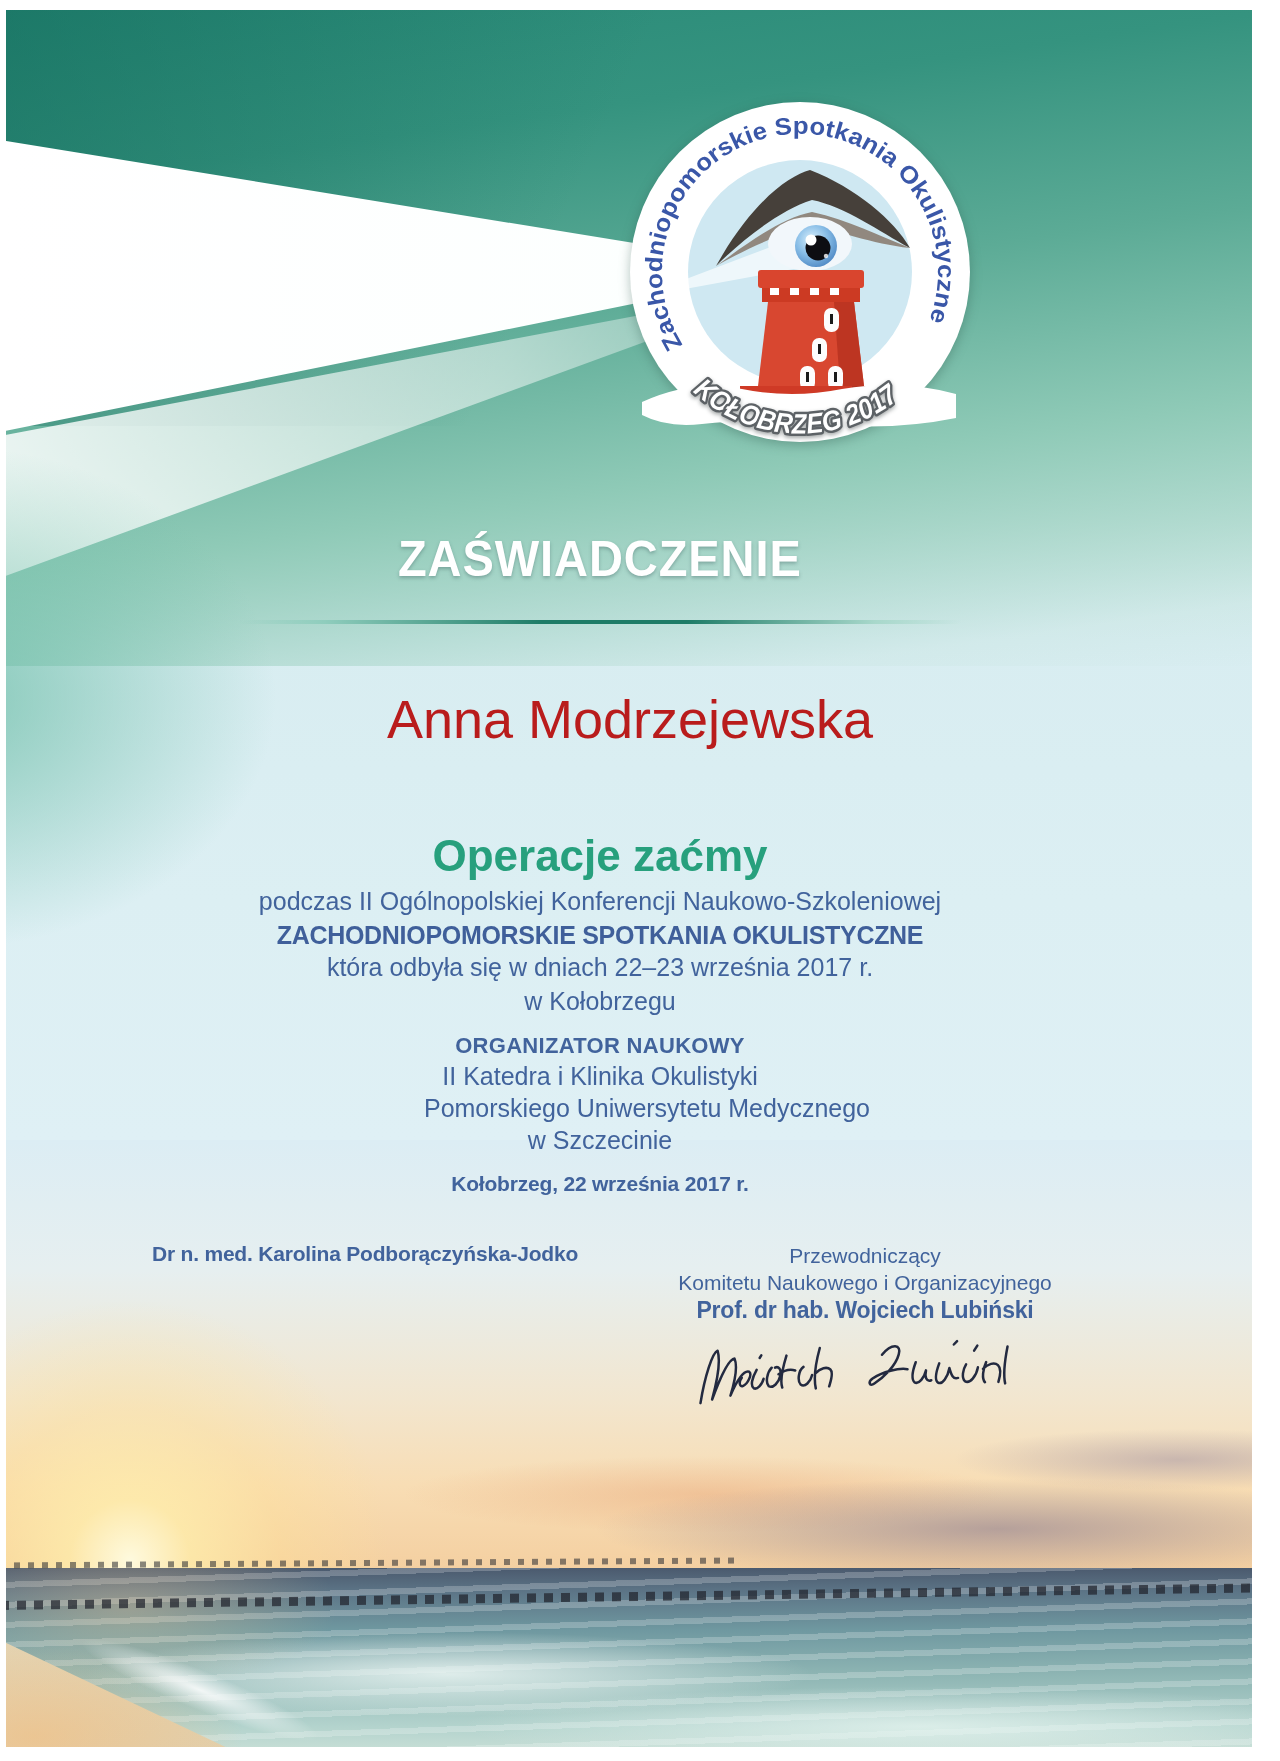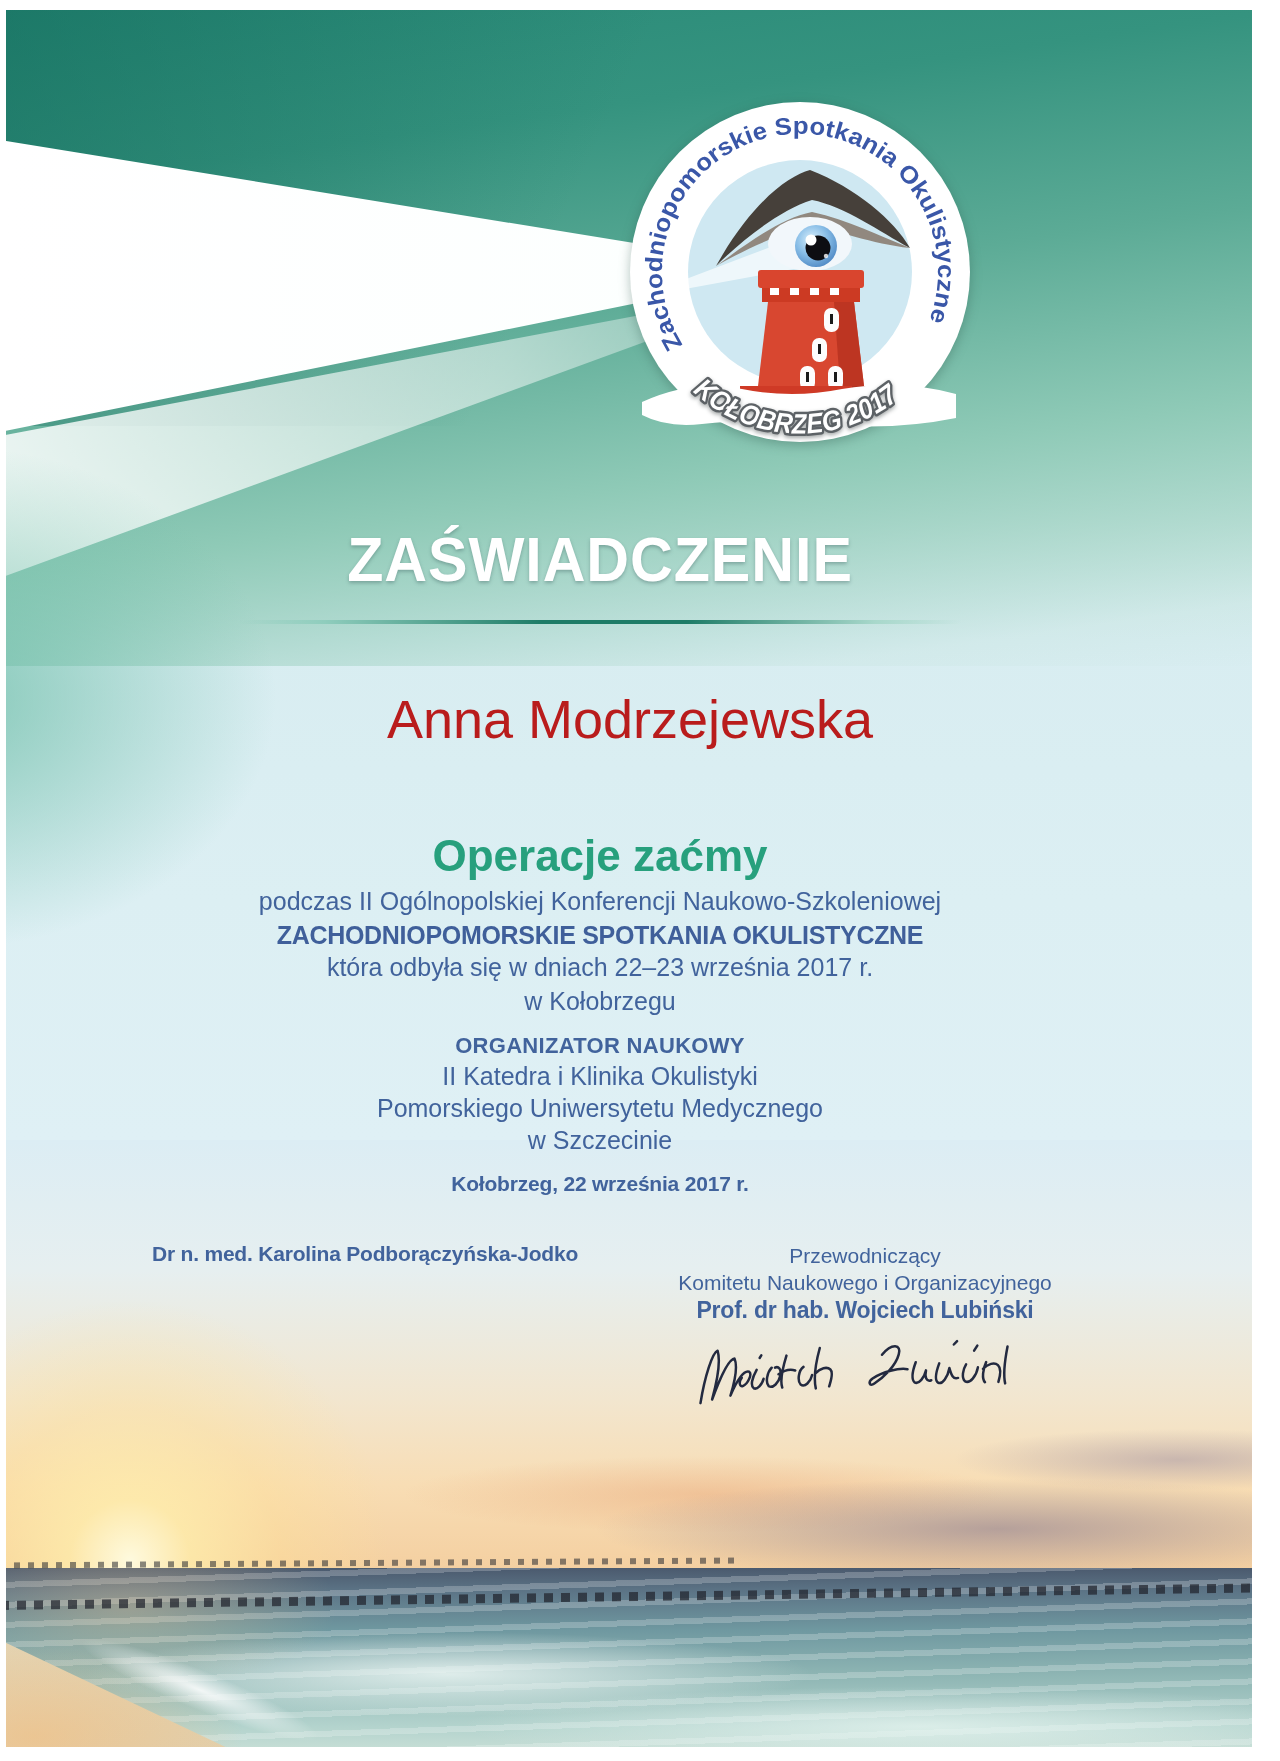--- a/index.html
+++ b/index.html
@@ -52,37 +52,37 @@
     background:radial-gradient(ellipse 170px 26px at 50% 50%,rgba(255,255,255,.85),rgba(255,255,255,0) 75%);}
 
   
   .m-top{left:0;top:0;width:1280px;height:10px;background:#fff;}
   .m-left{left:0;top:0;width:6px;height:1761px;background:#fff;}
   .m-right{left:1252px;top:0;width:28px;height:1761px;background:#fff;}
   .m-bottom{left:0;top:1747px;width:1280px;height:14px;background:#fff;}
 
   
   .col{left:0;width:1200px;text-align:center;color:#41639c;}
-  .title{top:516px;font-size:63px;line-height:86px;font-weight:700;color:#ffffff;
+  .title{top:516px;font-size:50px;line-height:86px;font-weight:700;color:#ffffff;
     text-shadow:0 2px 4px rgba(60,95,95,.4);}
   .title .squeeze{display:inline-block;transform:scaleX(.94);letter-spacing:1px;}
   .divider{top:620px;}
   .divider .bar{margin:0 auto;width:724px;height:4px;border-radius:2px;
     background:linear-gradient(90deg,rgba(140,205,189,0) 0%,#8fcdbd 12%,#1e7c67 42%,#1e7c67 62%,#a8d8cb 88%,rgba(168,216,203,0) 100%);}
   .name{top:688px;font-size:54px;line-height:62px;font-weight:400;color:#b91c1c;padding-left:30px;}
   .t-reg{font-size:25px;line-height:32px;font-weight:400;}
   .intro{top:798px;}
   .course{top:828px;font-size:44px;line-height:56px;font-weight:700;color:#27a07d;}
   .l-podczas{top:885px;}
   .event-name{top:919px;font-size:25px;line-height:32px;font-weight:700;letter-spacing:-.3px;color:#3f5f9a;}
   .l-ktora{top:951px;}
   .l-miejsce{top:985px;}
   .org-head{top:1032px;font-size:22px;line-height:28px;font-weight:700;letter-spacing:.3px;}
   .l-org1{top:1060px;}
-  .l-org2{top:1092px;}
+  .l-org2{top:1092px;padding-left:47px;}
   .l-org3{top:1124px;}
   .date-line{top:1170px;font-size:21px;line-height:28px;font-weight:700;letter-spacing:-.2px;}
   .sig-block{width:480px;text-align:center;color:#41639c;}
   .sig-left{left:125px;top:1240px;}
   .sig-right{left:625px;top:1242px;}
   .role{font-size:21px;line-height:27px;font-weight:400;}
   .sig-name{font-size:21px;line-height:27px;font-weight:700;letter-spacing:-.2px;}
   .sig-name-r{font-size:23px;line-height:29px;font-weight:700;letter-spacing:-.2px;}
 
   .logo-wrap{left:612px;top:84px;width:376px;height:390px;}

